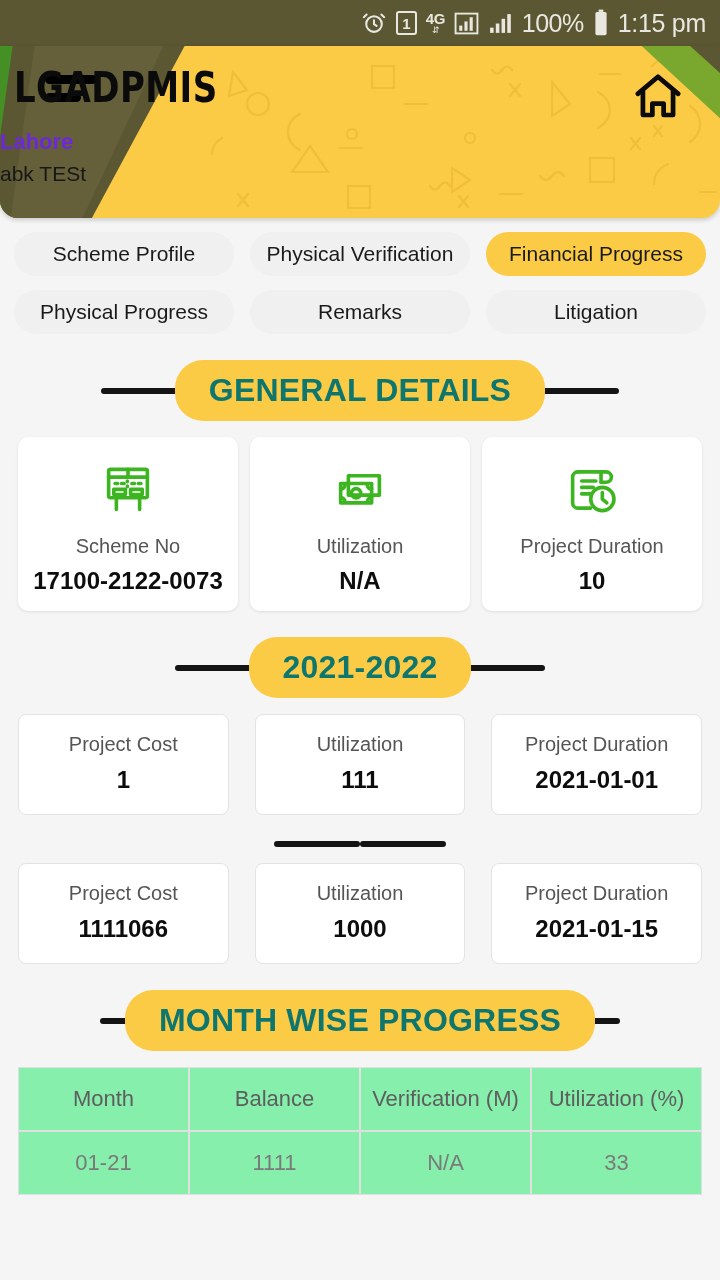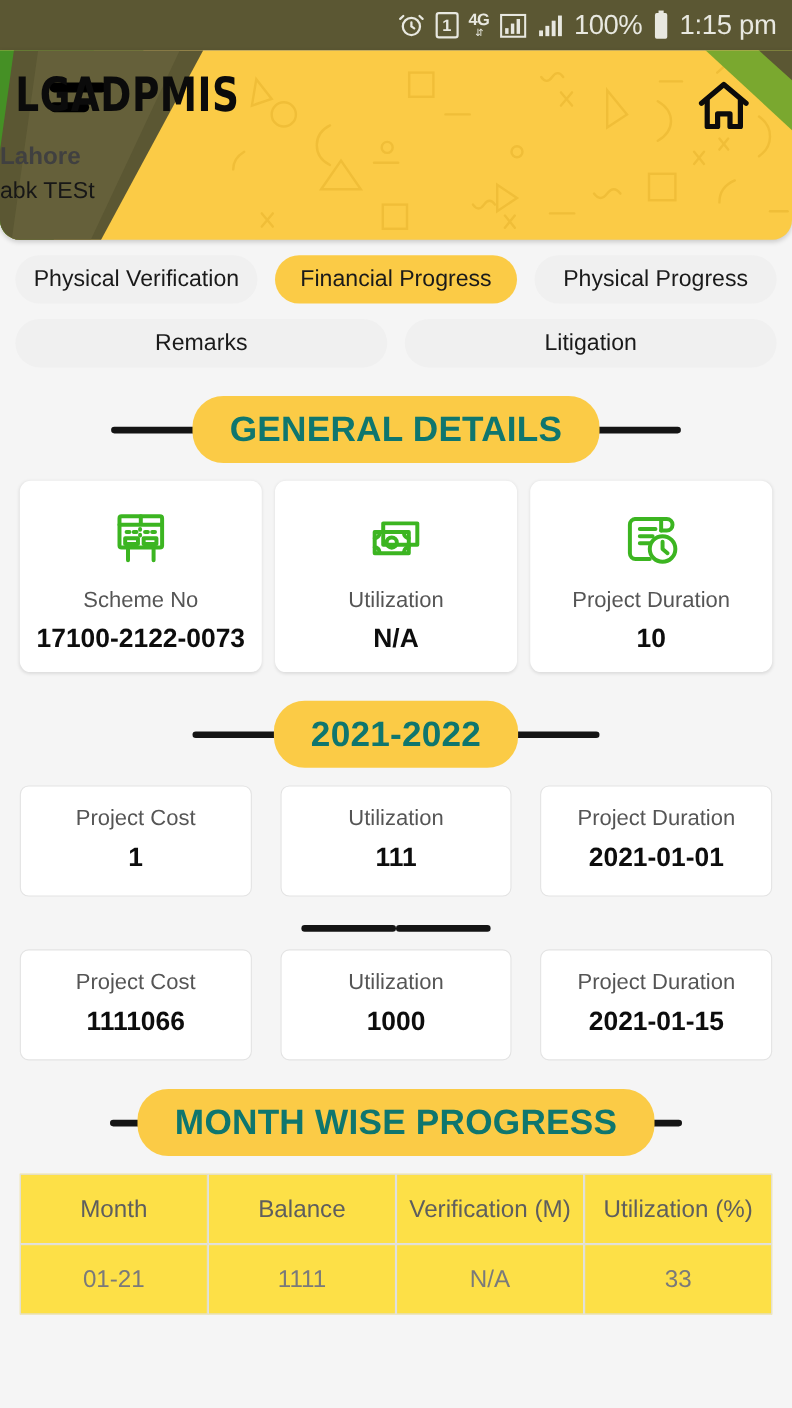--- a/index.html
+++ b/index.html
@@ -88,21 +88,21 @@
     font-weight: bold;
     letter-spacing: 0.5px;
     color: #0b0b0b;
     transform: scaleX(0.88);
     line-height: 1.1;
   }
   .app-subtitle {
     margin-top: 18px;
     font-size: 22px;
     font-weight: bold;
-    color: #404040;
+    color: #6d28d9;
   }
   .app-subtitle2 {
     margin-top: 7px;
     font-size: 21px;
     font-weight: 400;
     color: #171717;
   }
   .hamburger {
     position: absolute;
     left: 45px; top: 29px;
@@ -240,21 +240,21 @@
   .mw-table {
     margin: 0 18px;
     border-collapse: separate;
     border-spacing: 0;
     width: calc(100% - 36px);
     background: #fff;
     table-layout: fixed;
   }
   .mw-table th, .mw-table td {
     border: 1px solid #e0e0e0;
-    background: #fde047;
+    background: #86efac;
     text-align: center;
     font-weight: normal;
     padding: 18px 0;
     font-size: 22px;
     color: #6c6c6c;
   }
   .mw-table th { color: #5e5e5e; }
   .mw-table td { color: #7a7a7a; }
 </style>
 </head>
@@ -361,20 +361,21 @@
   </div>
 
   <div class="header-content">
     <div class="app-title">LGADPMIS</div>
     <div class="app-subtitle">Lahore</div>
     <div class="app-subtitle2">abk TESt</div>
   </div>
 </div>
 
 <div class="tabs">
+  <div class="tab">Scheme Profile</div>
   <div class="tab">Physical Verification</div>
   <div class="tab active">Financial Progress</div>
   <div class="tab">Physical Progress</div>
   <div class="tab">Remarks</div>
   <div class="tab">Litigation</div>
 </div>
 
 <div class="section-head">
   <div class="line"></div>
   <div class="section-pill">GENERAL DETAILS</div>

